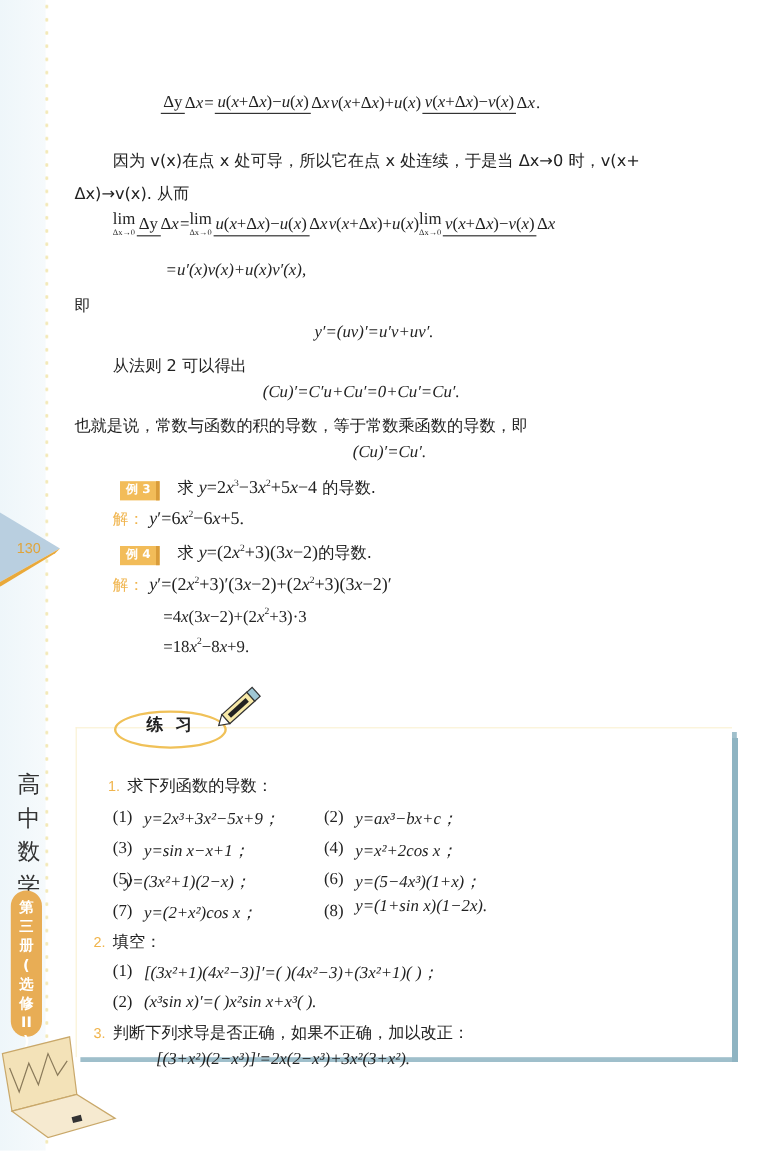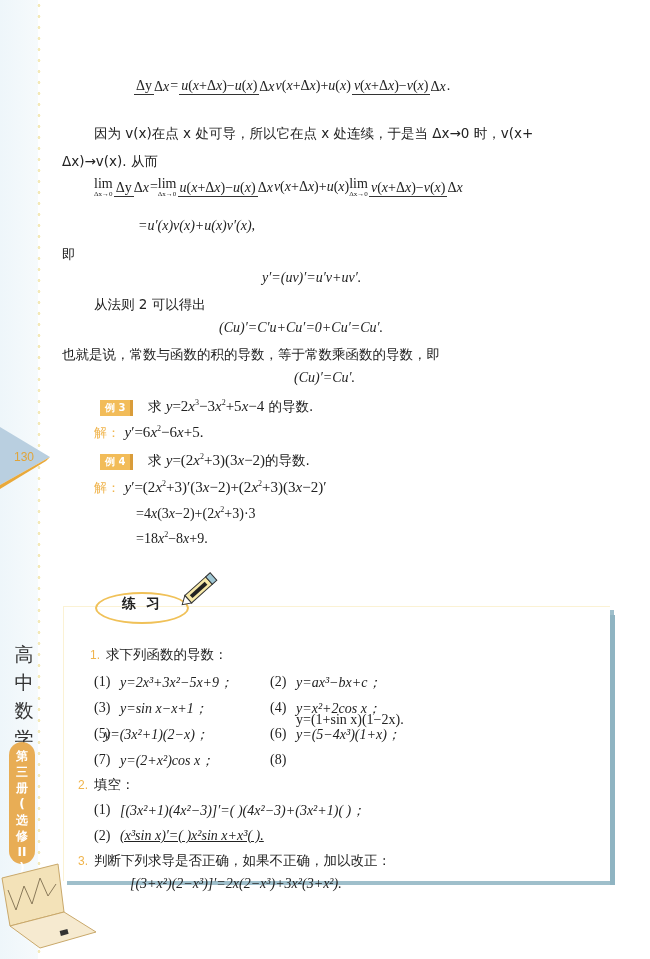--- a/index.html
+++ b/index.html
@@ -191,29 +191,29 @@
 <div class="line math" style="left:296px; top:700px; font-style:italic;">y=x²+2cos x；</div>
 
 <div class="line math" style="left:94px; top:726px;">(5)</div>
 <div class="line math" style="left:104px; top:726px; font-style:italic;">y=(3x²+1)(2−x)；</div>
 <div class="line math" style="left:270px; top:726px;">(6)</div>
 <div class="line math" style="left:296px; top:726px; font-style:italic;">y=(5−4x³)(1+x)；</div>
 
 <div class="line math" style="left:94px; top:752px;">(7)</div>
 <div class="line math" style="left:120px; top:752px; font-style:italic;">y=(2+x²)cos x；</div>
 <div class="line math" style="left:270px; top:752px;">(8)</div>
-<div class="line math" style="left:296px; top:712px; ">y=(1+sin x)(1−2x).</div>
+<div class="line math" style="left:296px; top:748px; font-style:italic;">y=(1+sin x)(1−2x).</div>
 
 <div class="line" style="left:78px; top:776px;">
   <span class="q-num">2.</span><span class="cn">填空：</span>
 </div>
 <div class="line math" style="left:94px; top:802px;">(1)</div>
 <div class="line math" style="left:120px; top:802px; font-style:italic;">[(3x²+1)(4x²−3)]′=(  )(4x²−3)+(3x²+1)(  )；</div>
 <div class="line math" style="left:94px; top:828px;">(2)</div>
-<div class="line math" style="left:120px; top:828px; font-style:italic;text-decoration:underline;">(x³sin x)′=(  )x²sin x+x³(  ).</div>
+<div class="line math" style="left:120px; top:828px; font-style:italic;">(x³sin x)′=(  )x²sin x+x³(  ).</div>
 
 <div class="line" style="left:78px; top:852px;">
   <span class="q-num">3.</span><span class="cn">判断下列求导是否正确，如果不正确，加以改正：</span>
 </div>
 <div class="line math" style="left:94px; top:876px; font-style:italic;margin-left:36px;">[(3+x²)(2−x³)]′=2x(2−x³)+3x²(3+x²).</div>
 
 <div class="side-title">
   <div>高</div>
   <div>中</div>
   <div>数</div>

